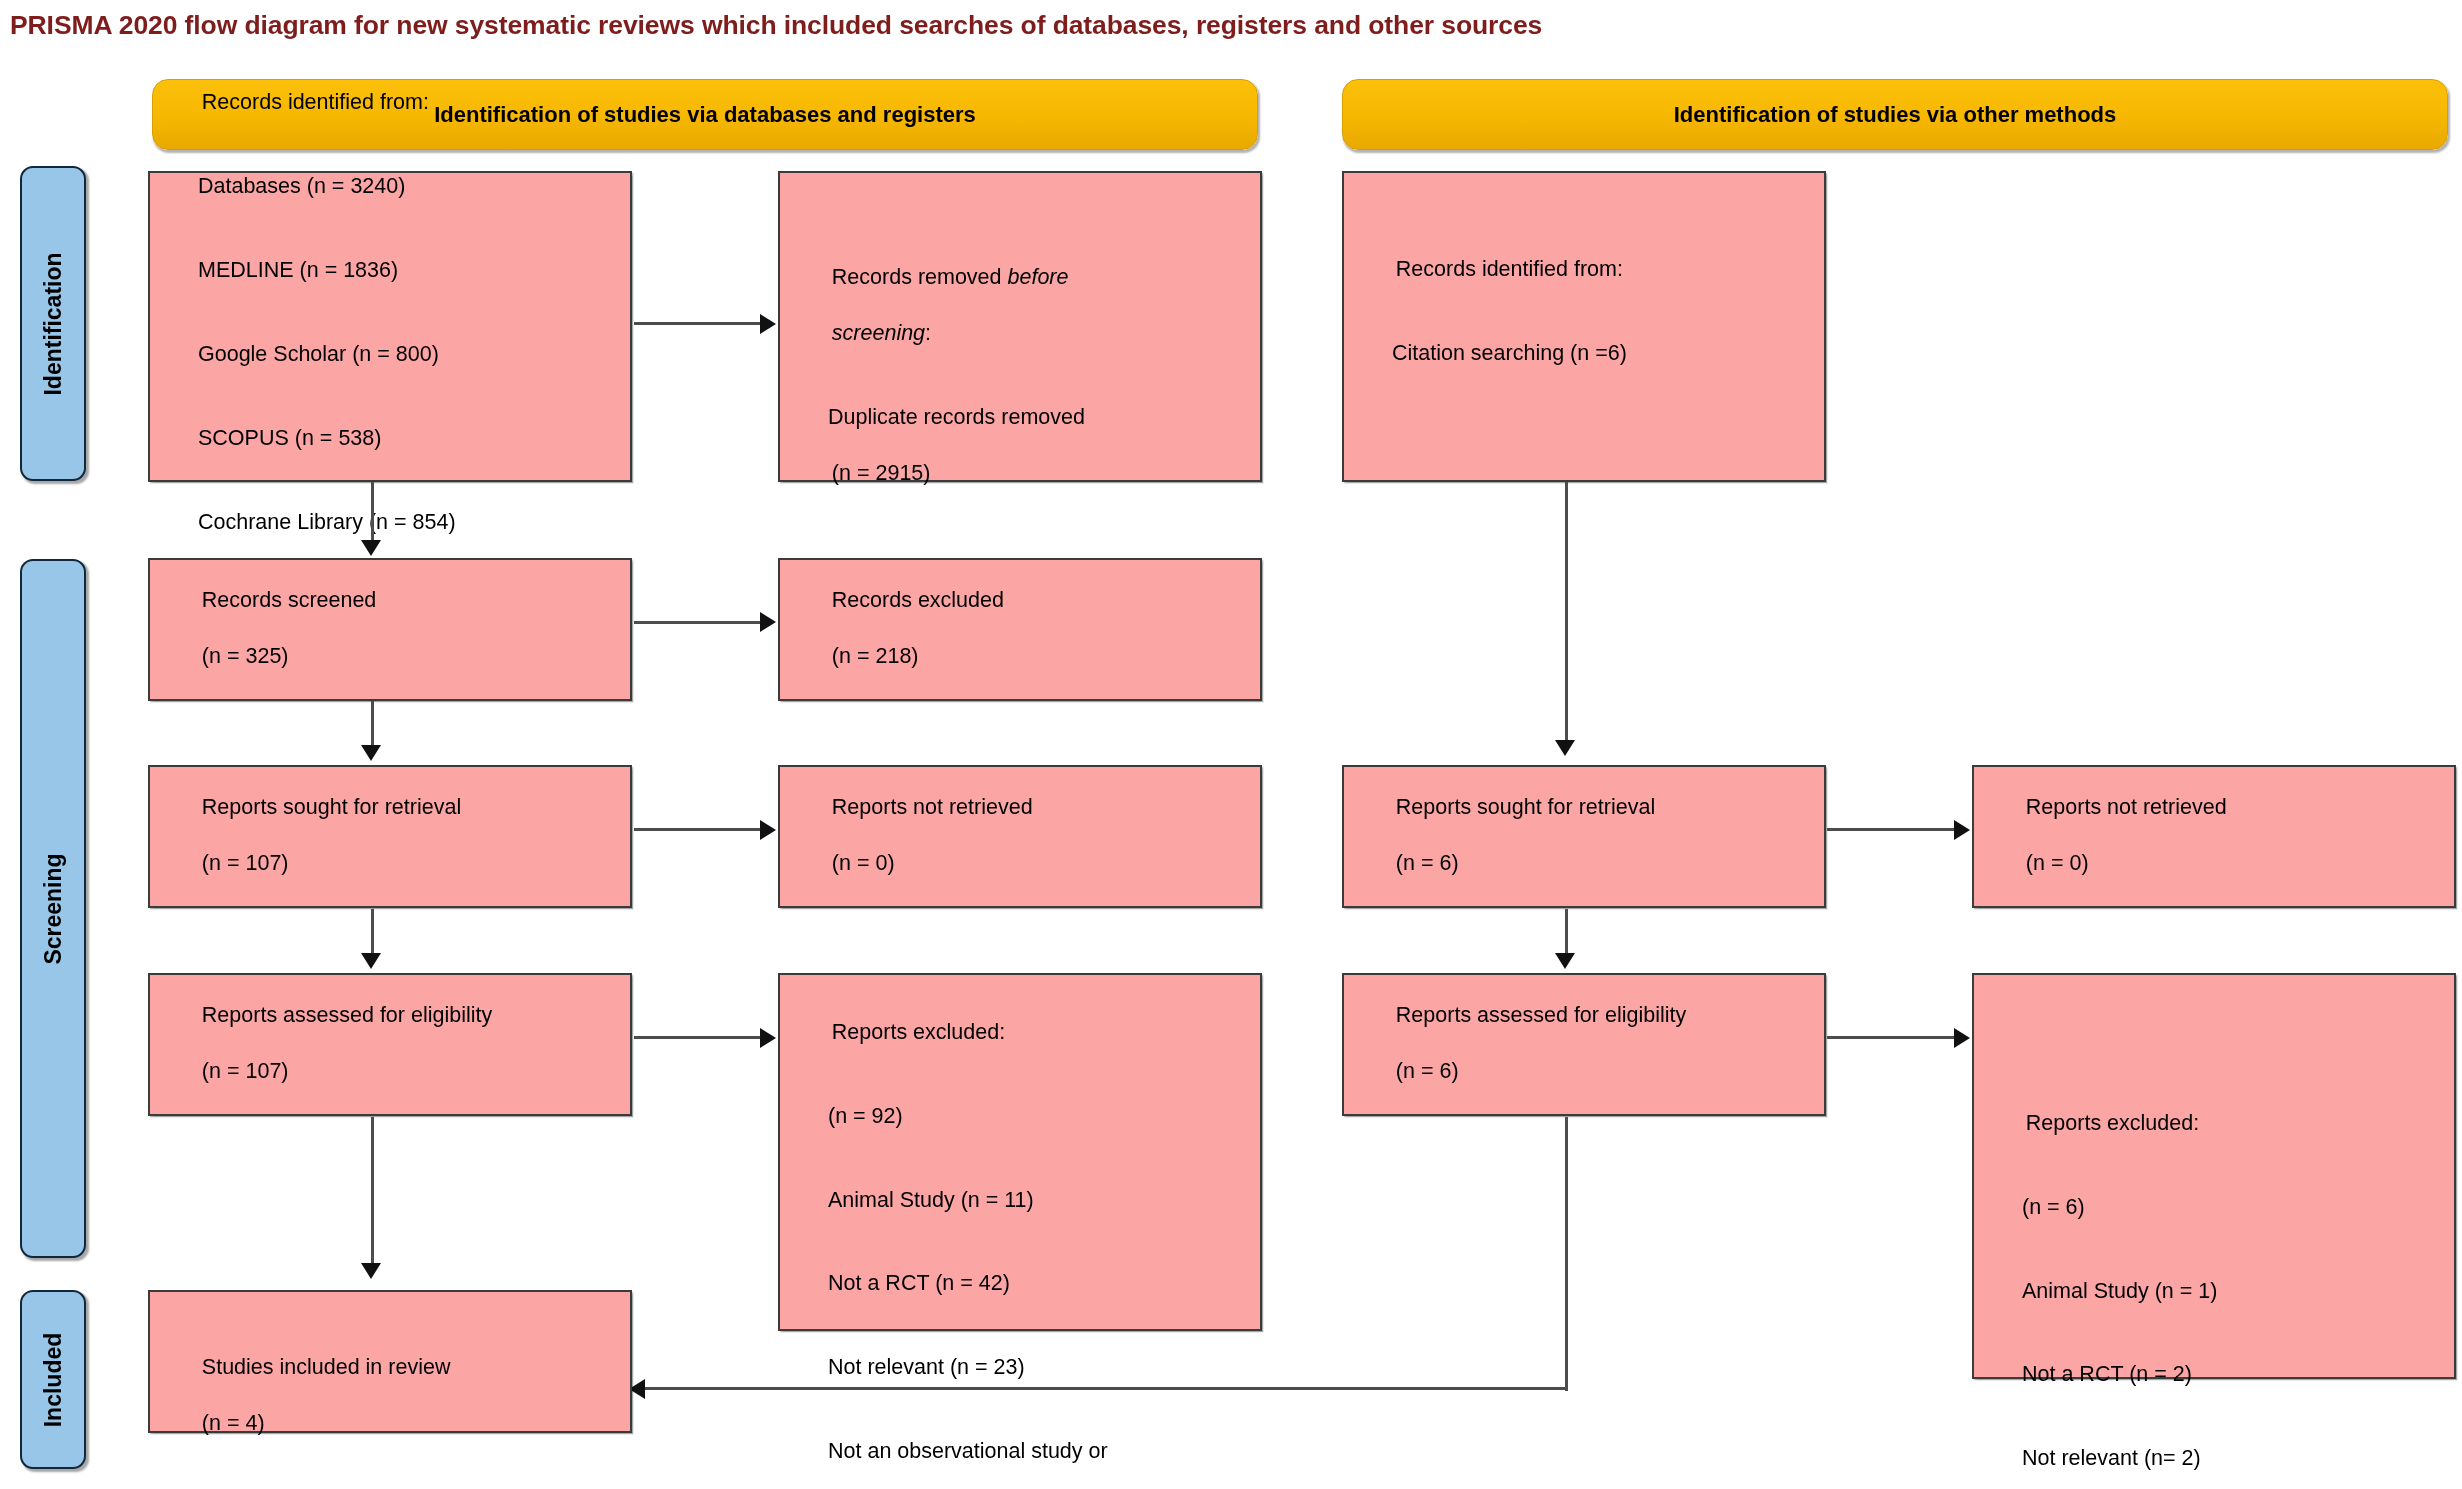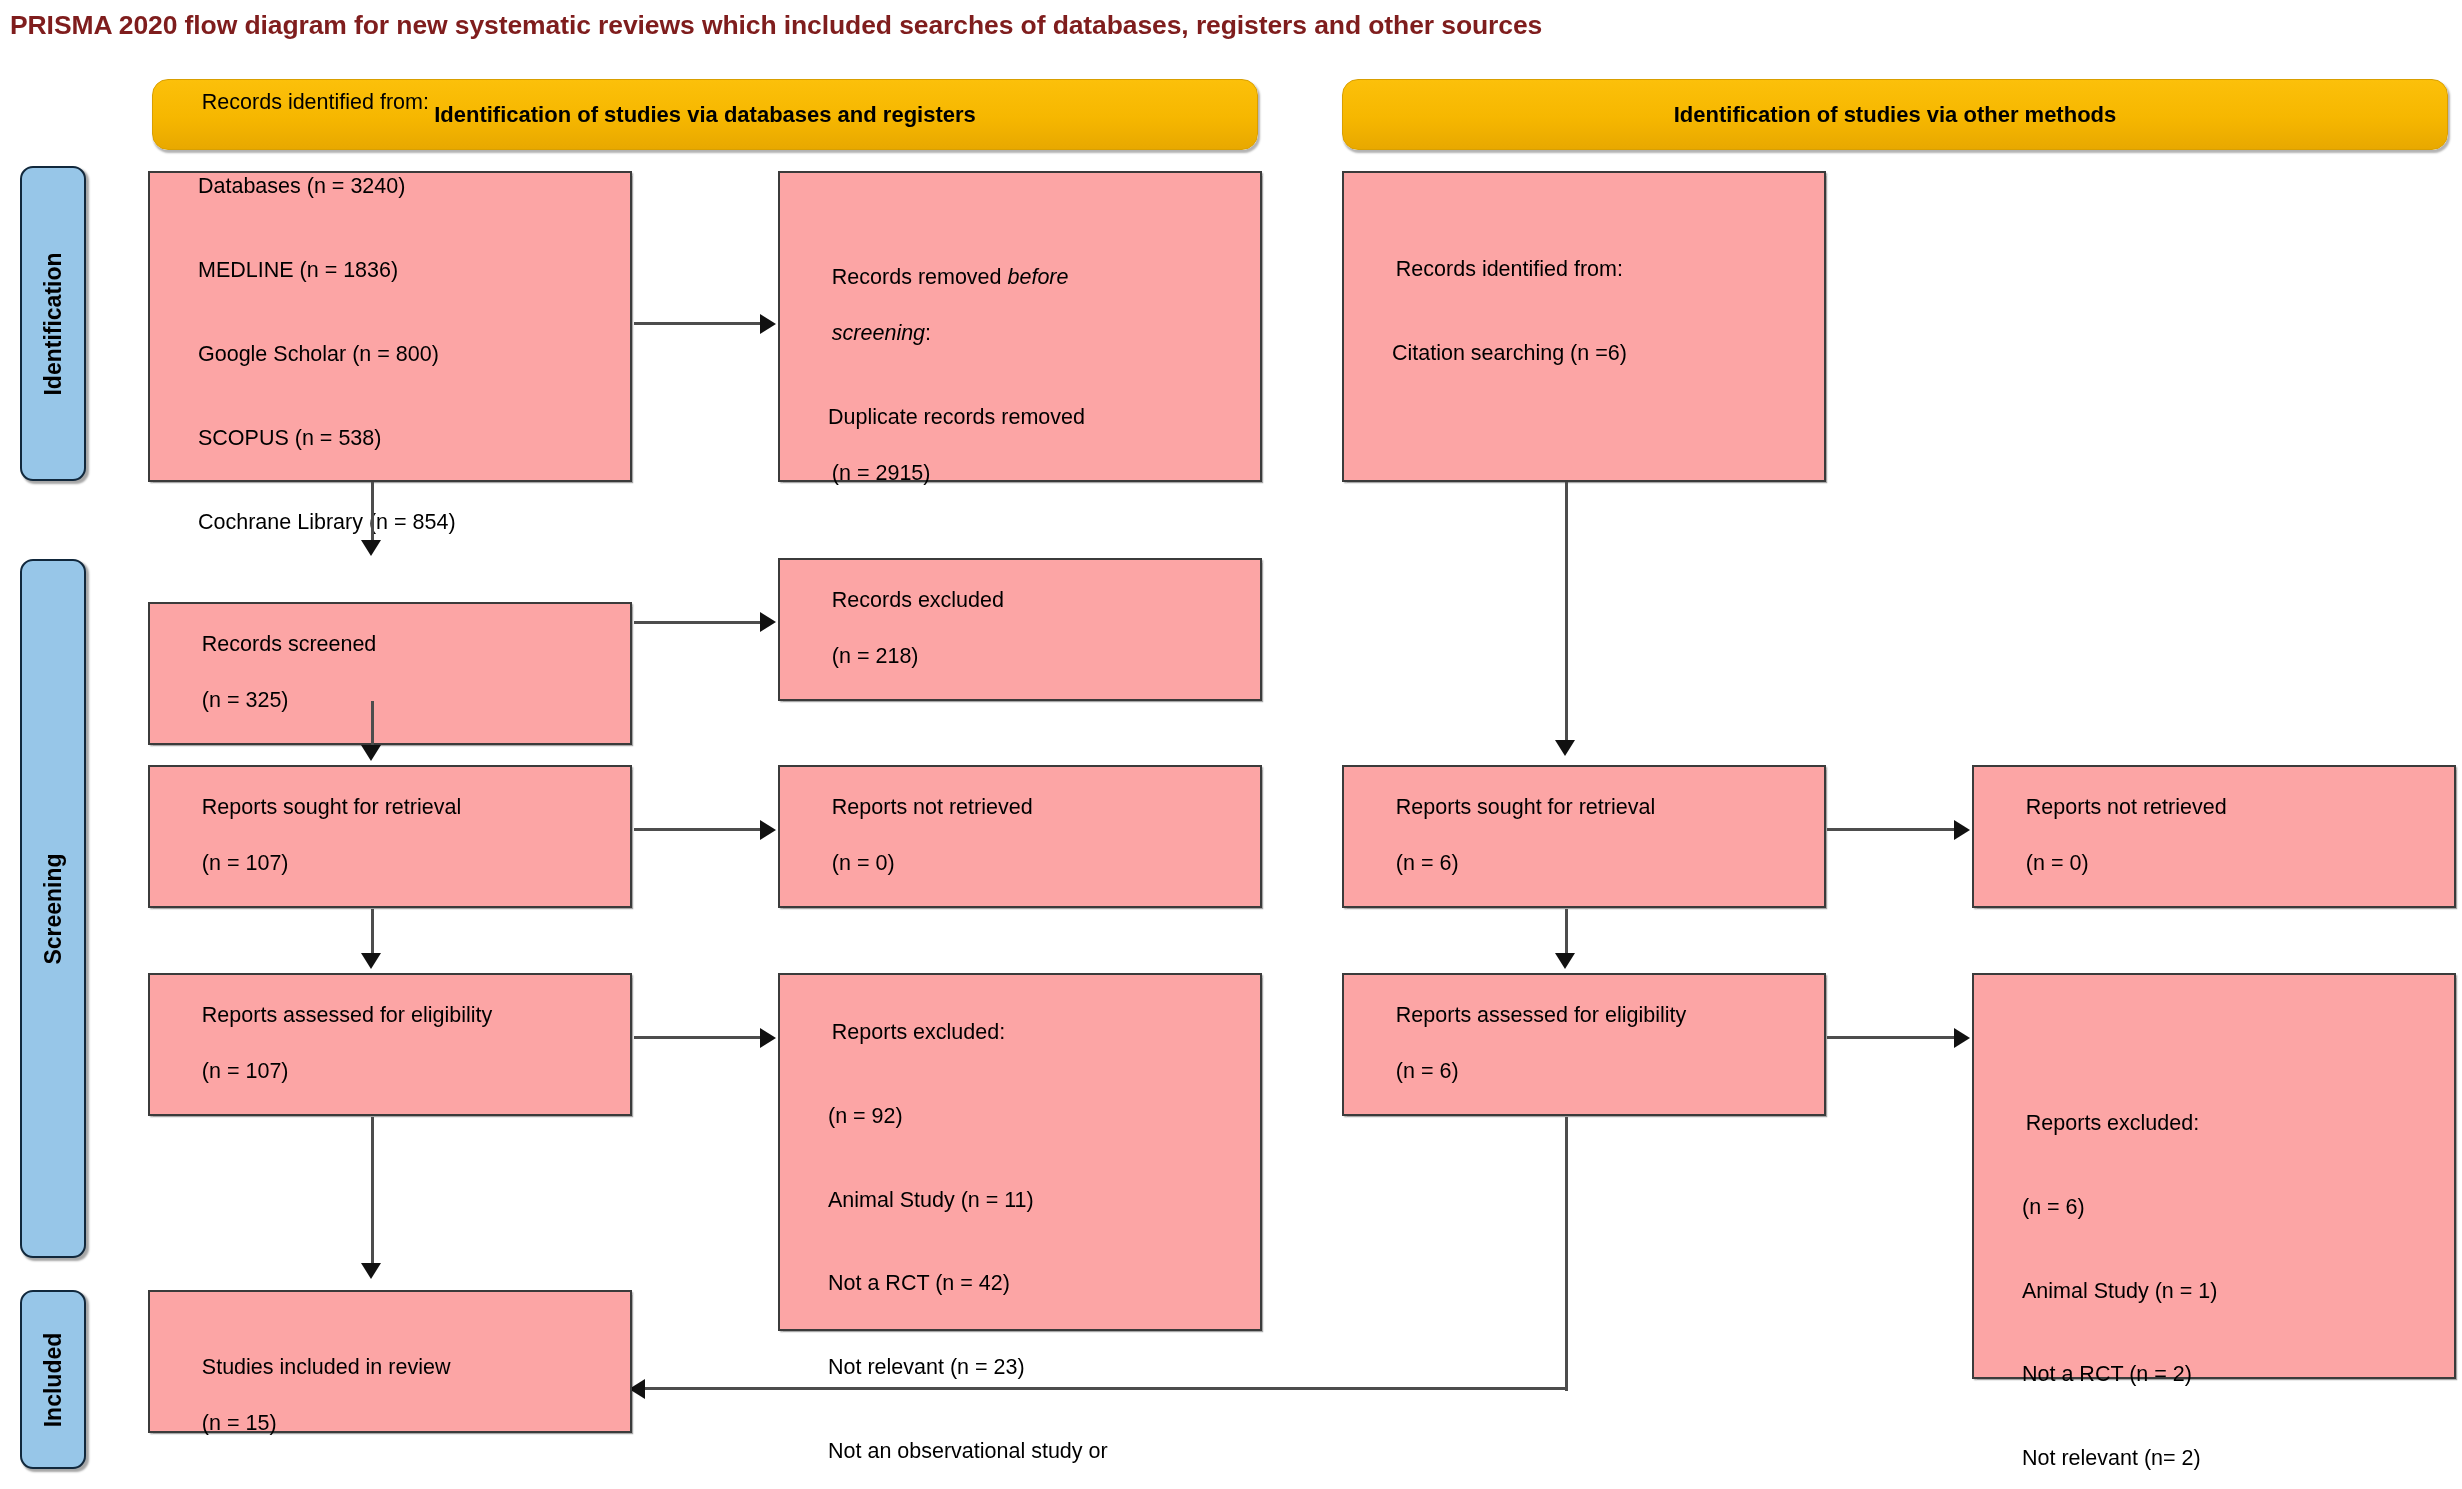--- a/index.html
+++ b/index.html
@@ -179,21 +179,21 @@
       <span class="indent">Citation searching (n =6)</span>
     </div>
   </div>
 
   <div class="vline" style="left:371px; top:482px; height:66px;"></div>
   <div class="arrow-down" style="left:361px; top:540px;"></div>
 
   <div class="vline" style="left:1565px; top:482px; height:265px;"></div>
   <div class="arrow-down" style="left:1555px; top:740px;"></div>
 
-  <div class="box" style="left:148px; top:558px; width:484px; height:143px;margin-top:44px;">
+  <div class="box" style="left:148px; top:558px; width:484px; height:143px;">
     <div class="box-text vc">
       <span>Records screened</span><br>
       <span>(n = 325)</span>
     </div>
   </div>
 
   <div class="hline" style="left:634px; top:621px; width:129px;"></div>
   <div class="arrow-right" style="left:760px; top:612px;"></div>
 
   <div class="box" style="left:778px; top:558px; width:484px; height:143px;">
@@ -296,18 +296,18 @@
   <div class="vline" style="left:371px; top:1117px; height:150px;"></div>
   <div class="arrow-down" style="left:361px; top:1263px;"></div>
 
   <div class="vline" style="left:1565px; top:1117px; height:274px;"></div>
   <div class="hline" style="left:645px; top:1387px; width:923px;"></div>
   <div class="arrow-left" style="left:629px; top:1379px;"></div>
 
   <div class="box" style="left:148px; top:1290px; width:484px; height:143px;">
     <div class="box-text" style="top:34px;">
       <span>Studies included in review</span><br>
-      <span>(n = 15)</span>
+      <span>(n = 4)</span>
     </div>
   </div>
 
 </div>
 
 
 </body></html>

